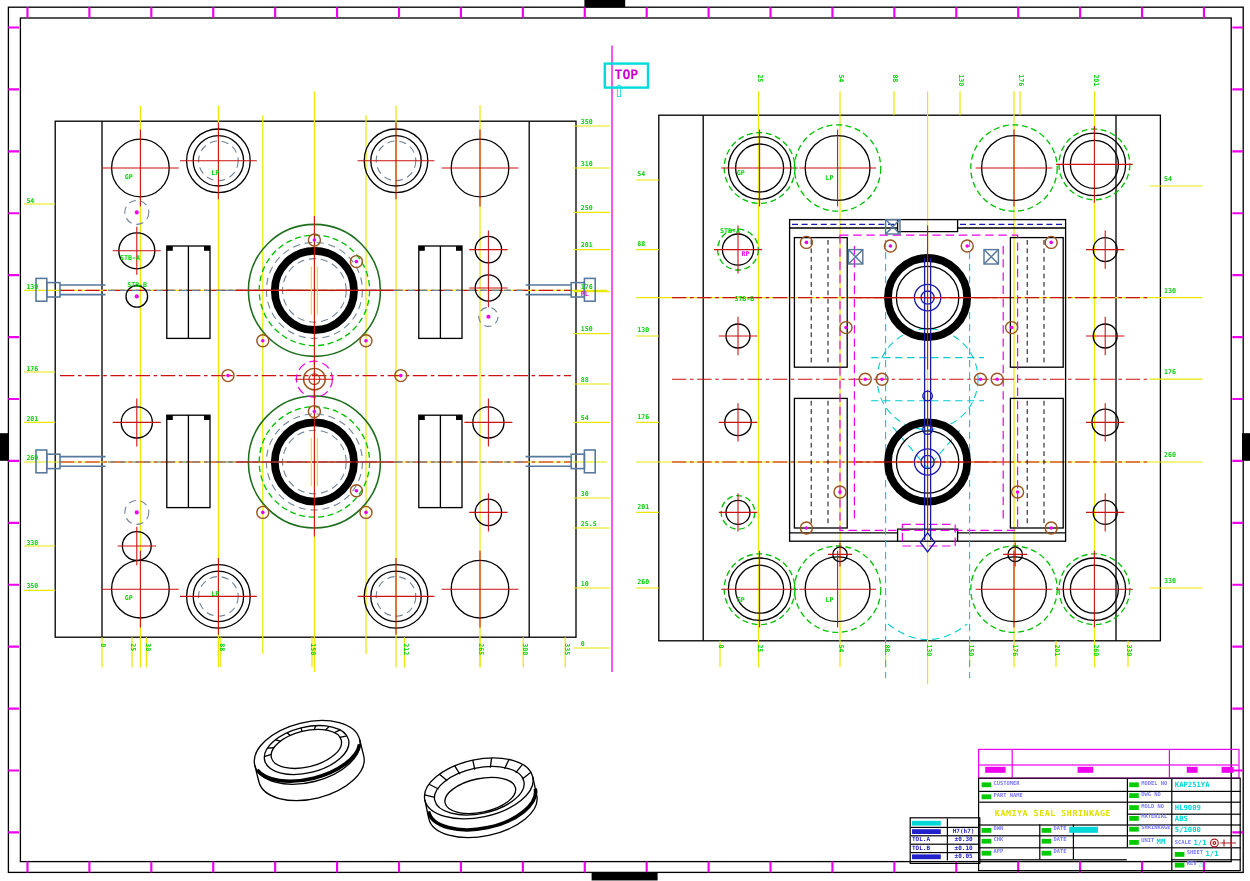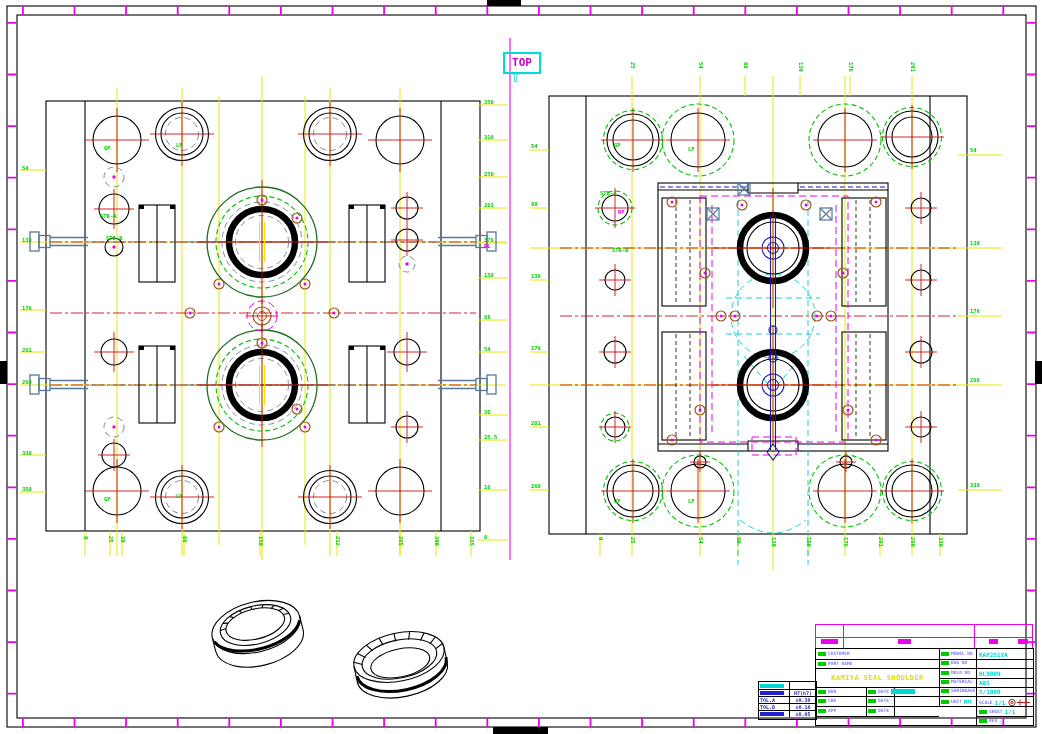--- a/index.html
+++ b/index.html
@@ -485,21 +485,21 @@
     <div class="ln" style="left:78px;top:38px;width:1px;height:29px;"></div>
 
     <div class="cell" style="left:2px;top:2px;">
       <span class="gbox"></span>
       <span class="blab">CUSTOMER</span>
     </div>
     <div class="cell" style="left:2px;top:12px;">
       <span class="gbox"></span>
       <span class="blab">PART NAME</span>
     </div>
-    <div id="tbtitle">KAMIYA SEAL SHOULDER</div>
+    <div id="tbtitle">KAMIYA SEAL SHRINKAGE</div>
 
     <div class="cell" style="left:2px;top:40px;">
       <span class="gbox"></span>
           <span class="blab">DWN</span>
     </div>
     <div class="cell" style="left:52px;top:40px;">
       <span class="gbox"></span>
           <span class="blab">DATE</span>
       <span class="sig"></span>
     </div>

